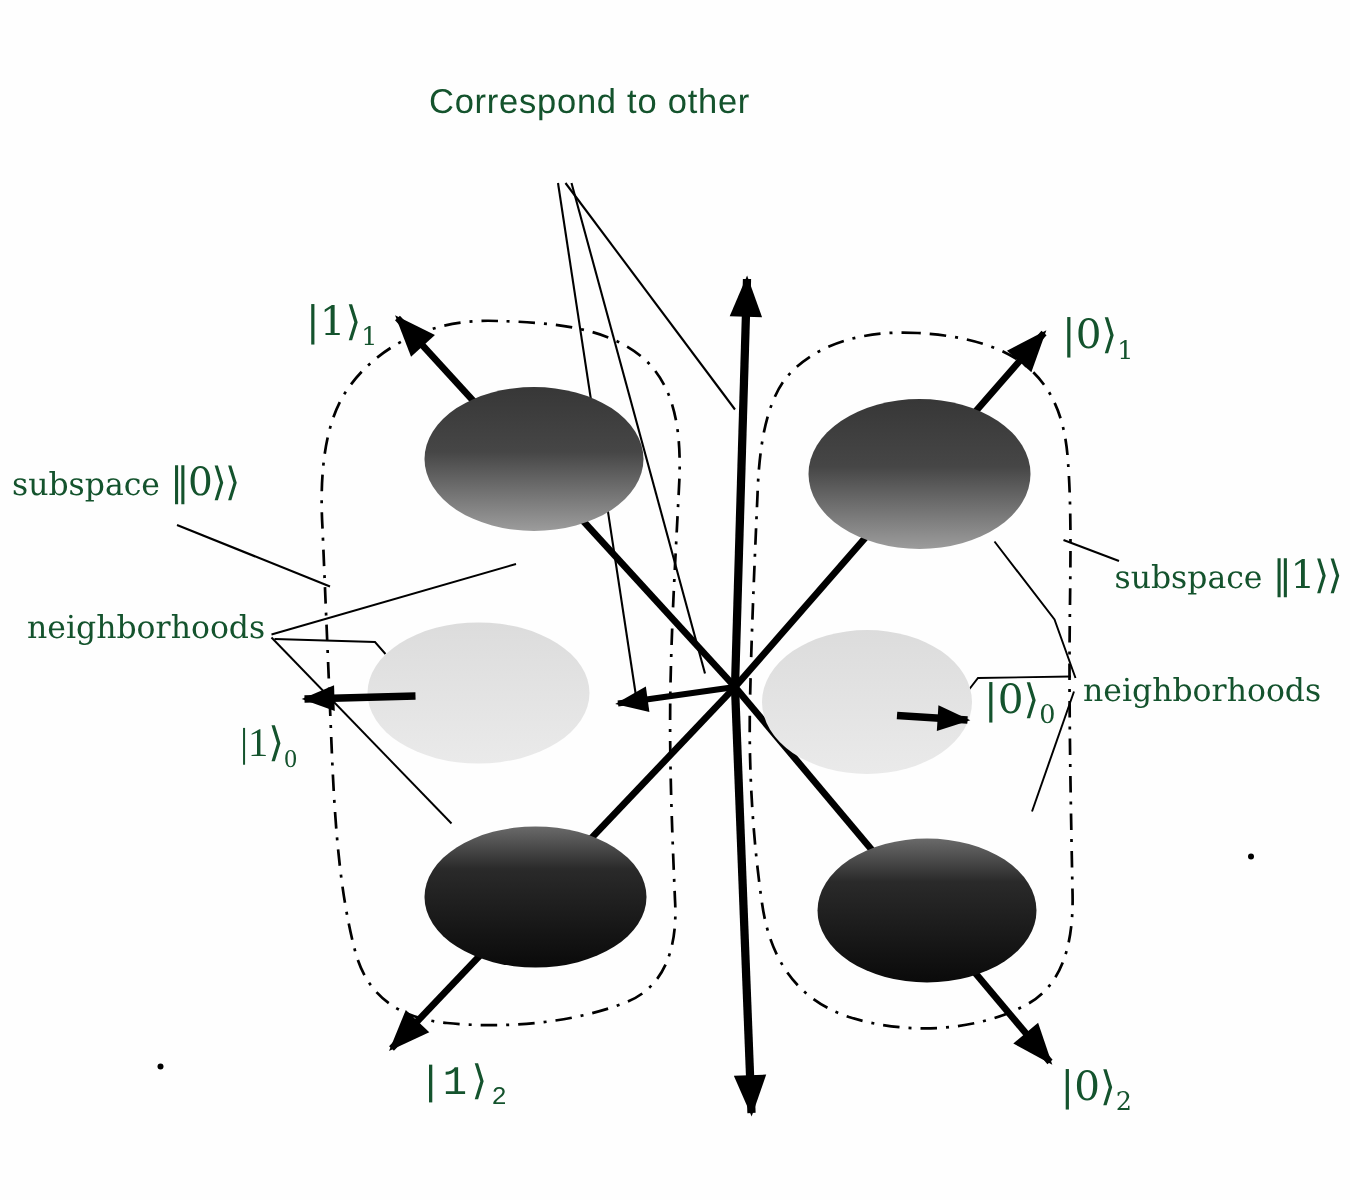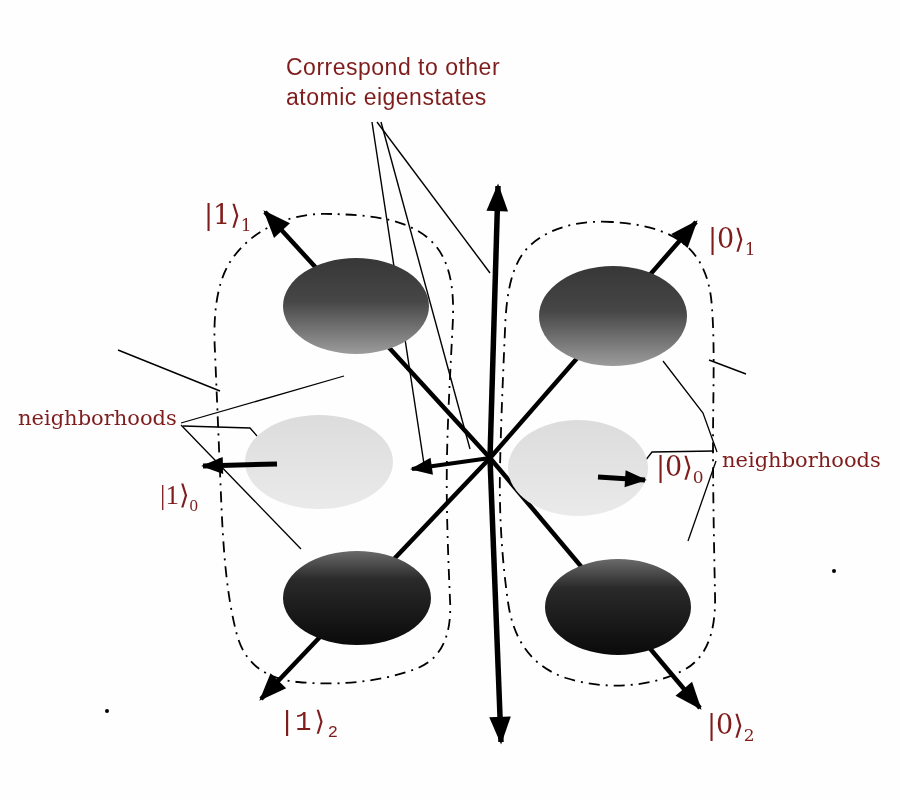--- a/index.html
+++ b/index.html
@@ -1,17 +1,17 @@
 <!DOCTYPE html>
 <html><head>
 <meta charset="utf-8">
 <style>
   html,body{margin:0;padding:0;background:#ffffff;}
   .stage{position:relative;width:900px;height:800px;background:#fefefe;overflow:hidden;
-         font-family:"DejaVu Serif", serif;color:#7f1d1d;}
+         font-family:"DejaVu Serif", serif;color:#14532d;}
   .stage svg{position:absolute;left:0;top:0;}
   .lbl{position:absolute;white-space:nowrap;line-height:1.1;}
   .sans{font-family:"Liberation Sans", sans-serif;font-size:23px;line-height:30px;letter-spacing:0.5px;}
   .serif20{font-size:21px;}
   .ketbig{font-size:27px;text-align:right;}
   .ket-sub{font-size:17px;vertical-align:-7px;}
   .dket{font-size:26px;letter-spacing:-1px;}
   line,path.axis{stroke:#000;}
 </style>
 </head>
@@ -88,34 +88,41 @@
   <line x1="277" y1="464" x2="203" y2="466" stroke-width="5" marker-end="url(#arrowSmall)"></line>
   <line x1="598" y1="477" x2="645" y2="480" stroke-width="5" marker-end="url(#arrowSmall)"></line>
   <line x1="490" y1="458" x2="412" y2="469" stroke-width="4" marker-end="url(#arrowSmall)"></line>
 
   <circle cx="107" cy="711" r="2" fill="#000"></circle>
   <circle cx="834" cy="571" r="2" fill="#000"></circle>
 </svg>
 
 <div class="lbl sans" style="left:286px;top:52px;">
   <div>Correspond to other</div>
-  <div>atomic eigenstates</div>
 </div>
 
+<div class="lbl serif20" style="left:8px;top:308px;">
+  <span>subspace</span>
+  <span class="dket">‖0⟩⟩</span>
+</div>
 
+<div class="lbl serif20" style="left:743px;top:370px;">
+  <span>subspace</span>
+  <span class="dket">‖1⟩⟩</span>
+</div>
 
 <div class="lbl serif20" style="left:18px;top:407px;">neighborhoods</div>
 
 <div class="lbl serif20" style="left:722px;top:449px;">neighborhoods</div>
 
 <div class="lbl ketbig" style="left:204px;top:200px;">
   <span>|1⟩</span><span class="ket-sub">1</span>
 </div>
 
-<div class="lbl ketbig" style="left:708px;top:224px;">
+<div class="lbl ketbig" style="left:708px;top:209px;">
   <span>|0⟩</span><span class="ket-sub">1</span>
 </div>
 
 <div class="lbl ketbig" style="left:160px;top:481px;font-family:Liberation Serif, serif;">
   <span>|1⟩</span><span class="ket-sub">0</span>
 </div>
 
 <div class="lbl ketbig" style="left:656px;top:452px;">
   <span>|0⟩</span><span class="ket-sub">0</span>
 </div>

